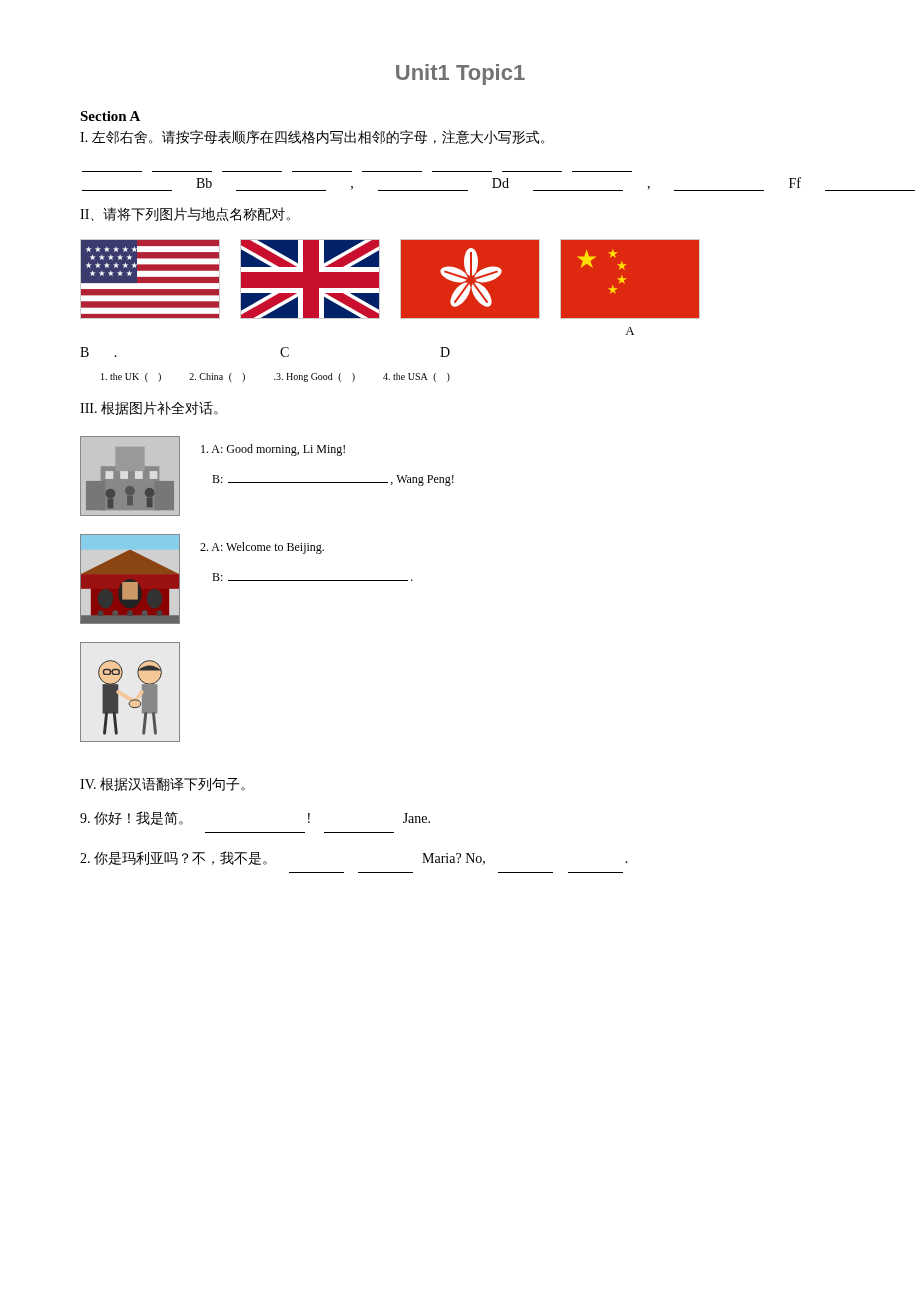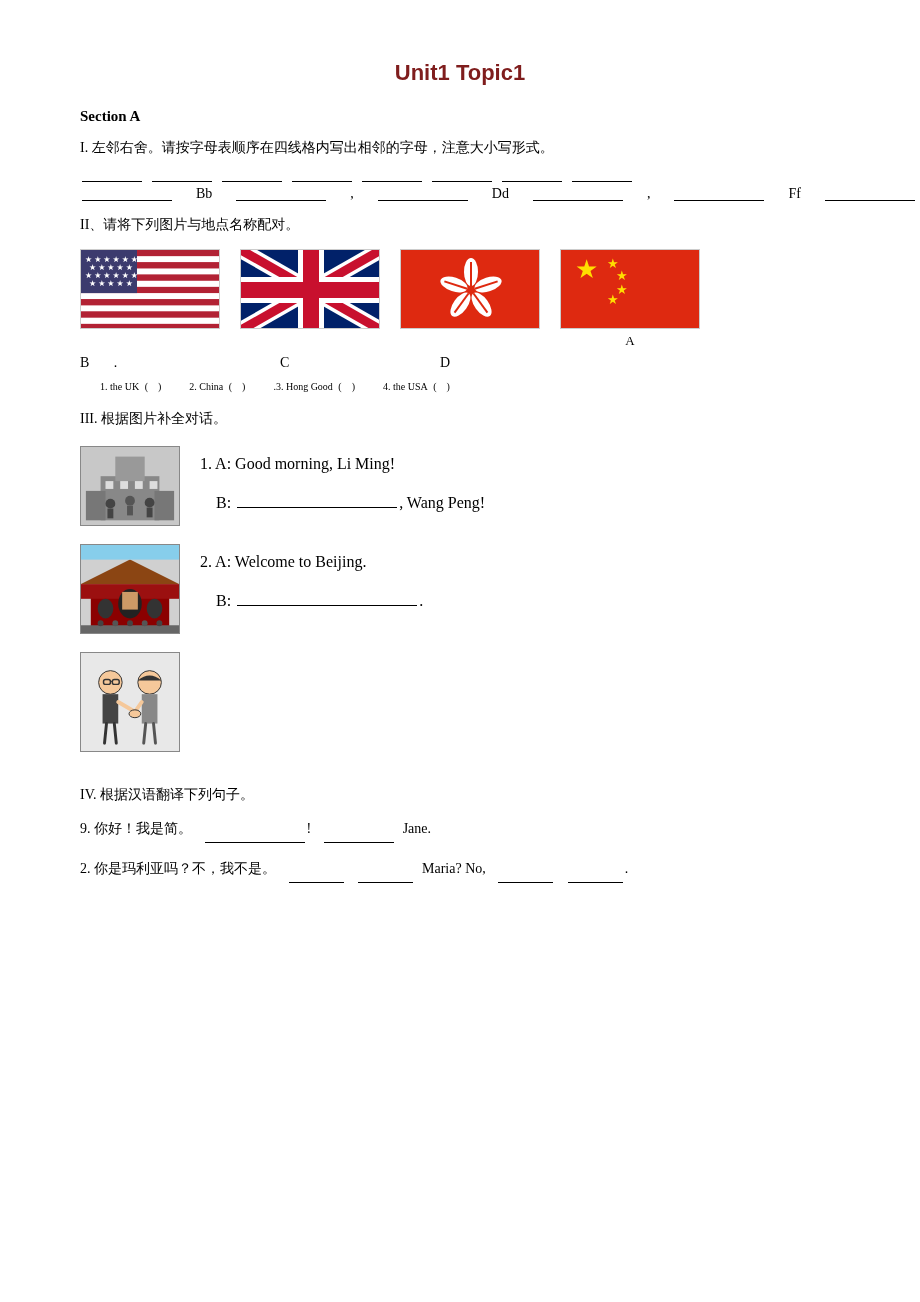--- a/index.html
+++ b/index.html
@@ -11,30 +11,29 @@
       font-family: "SimSun", "宋体", serif;
       font-size: 14px;
       background: #fff;
       color: #000;
       width: 920px;
       min-height: 1302px;
       padding: 60px 80px 60px 80px;
     }
     .title {
       text-align: center;
-      color: #7f1d1d;
+      color: #737373;
       font-size: 22px;
       font-weight: bold;
       font-family: Arial, sans-serif;
       margin-bottom: 22px;
     }
     .section-label {
       font-weight: bold;
       font-size: 15px;
-      margin-bottom: 10px;
     }
     .question-row {
       margin-bottom: 8px;
       line-height: 1.8;
     }
     .underline-block {
       display: inline-block;
       border-bottom: 1px solid #000;
       min-width: 60px;
       height: 14px;
@@ -135,21 +134,21 @@
       align-items: center;
       justify-content: center;
       overflow: hidden;
     }
     .photo-box-tall {
       width: 100px;
       height: 90px;
     }
     .conv-lines {
       flex: 1;
-      font-size: 16px;
+      font-size: 12px;
       line-height: 2.2;
     }
     .conv-line {
       margin-bottom: 4px;
     }
     .section-iv {
       margin-top: 30px;
     }
     .translate-row {
       margin-bottom: 12px;

